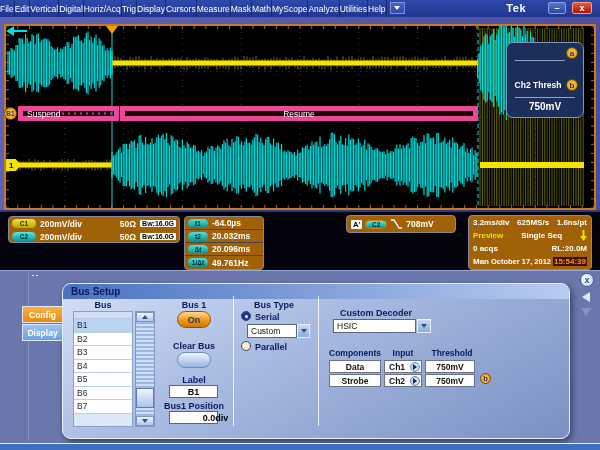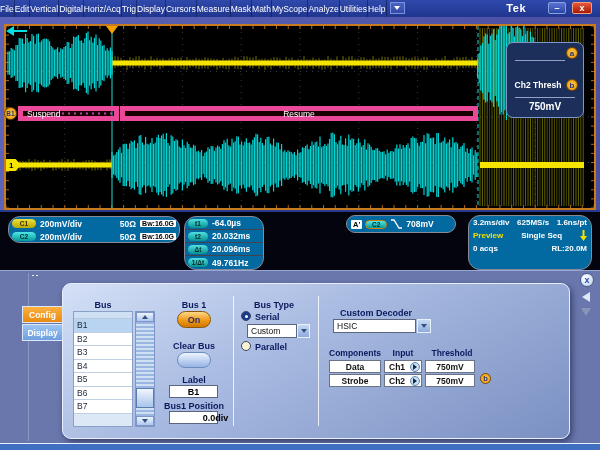--- a/index.html
+++ b/index.html
@@ -39,21 +39,21 @@
     border:1px solid #7e96c8; border-radius:7px; z-index:7;}
   .callout .sep { position:absolute; left:8px; right:18px; border-top:1px solid #93a2c4;}
   .callout .sep2 { right:8px; }
   .co-badge { position:absolute; width:12px; height:12px; font-size:8px;}
   .co-title { position:absolute; top:37px; left:0; right:14px; text-align:center; color:#fff; font-weight:bold; font-size:8.5px;}
   .co-value { position:absolute; top:58px; left:0; right:0; text-align:center; color:#fff; font-weight:bold; font-size:10px;}
   .callout-arrow { position:absolute; left:578px; top:80px; z-index:8;}
   
   .readouts { position:absolute; top:210px; left:0; width:600px; height:60px; background:#04040e;
     border-top:2px solid #2a3a8a;}
-  .ro-box { position:absolute; background:#0369a1; border:1px solid #8a8a96; border-radius:12px;}
+  .ro-box { position:absolute; background:#a16207; border:1px solid #8a8a96; border-radius:4px;}
   .ro-row { display:flex; align-items:center; color:#fff; font-size:8.5px; font-weight:bold; }
   .pill { border-radius:6px; display:flex; align-items:center; justify-content:center;
     font-size:6.5px; font-weight:bold; flex:none;}
   .pill-c1 { background:linear-gradient(#f0e040,#b8a800); color:#3a2c00;}
   .pill-c2 { background:linear-gradient(#50e8e8,#089898); color:#002a2a;}
   .pill-t  { background:linear-gradient(#50e0e0,#089090); color:#002a2a;}
   .chip-bw { background:#fff; color:#000; font-size:7px; font-weight:bold; padding:0 2px; border-radius:1px;}
   .curs-row { height:13px; display:flex; align-items:center; gap:4px; padding:0 3px;
     border-bottom:1px solid #43434f;}
   .curs-row:last-child { border-bottom:none; }
@@ -945,31 +945,37 @@
       <span>Single Seq</span>
       <svg width="7" height="11">
         <rect x="2.5" y="0" width="2" height="6" fill="#f0e000"></rect>
           <polygon points="0,6 7,6 3.5,11" fill="#f0e000"></polygon>
       </svg>
     </div>
     <div class="horiz-row">
       <span>0 acqs</span>
       <span>RL:20.0M</span>
     </div>
+    <div class="horiz-row">
+      <span>Man</span>
+      <span style="font-size:7.5px">October 17, 2012</span>
+      <span class="time-chip">15:54:39</span>
+    </div>
   </div>
 </div>
 
 <div class="bottom">
   <div class="winline"></div>
   <div class="grip"></div>
 
   <div class="tab tab-config">Config</div>
   <div class="tab tab-display">Display</div>
 
   <div class="dialog">
+    <div class="dlg-title">Bus Setup</div>
 
     <div class="lbl" style="left:10px; top:16px; width:60px;">Bus</div>
     <div class="buslist">
       <div class="hdr"></div>
       <div class="busrow sel">B1</div>
       <div class="busrow">B2</div>
       <div class="busrow">B3</div>
       <div class="busrow">B4</div>
       <div class="busrow">B5</div>
       <div class="busrow">B6</div>

